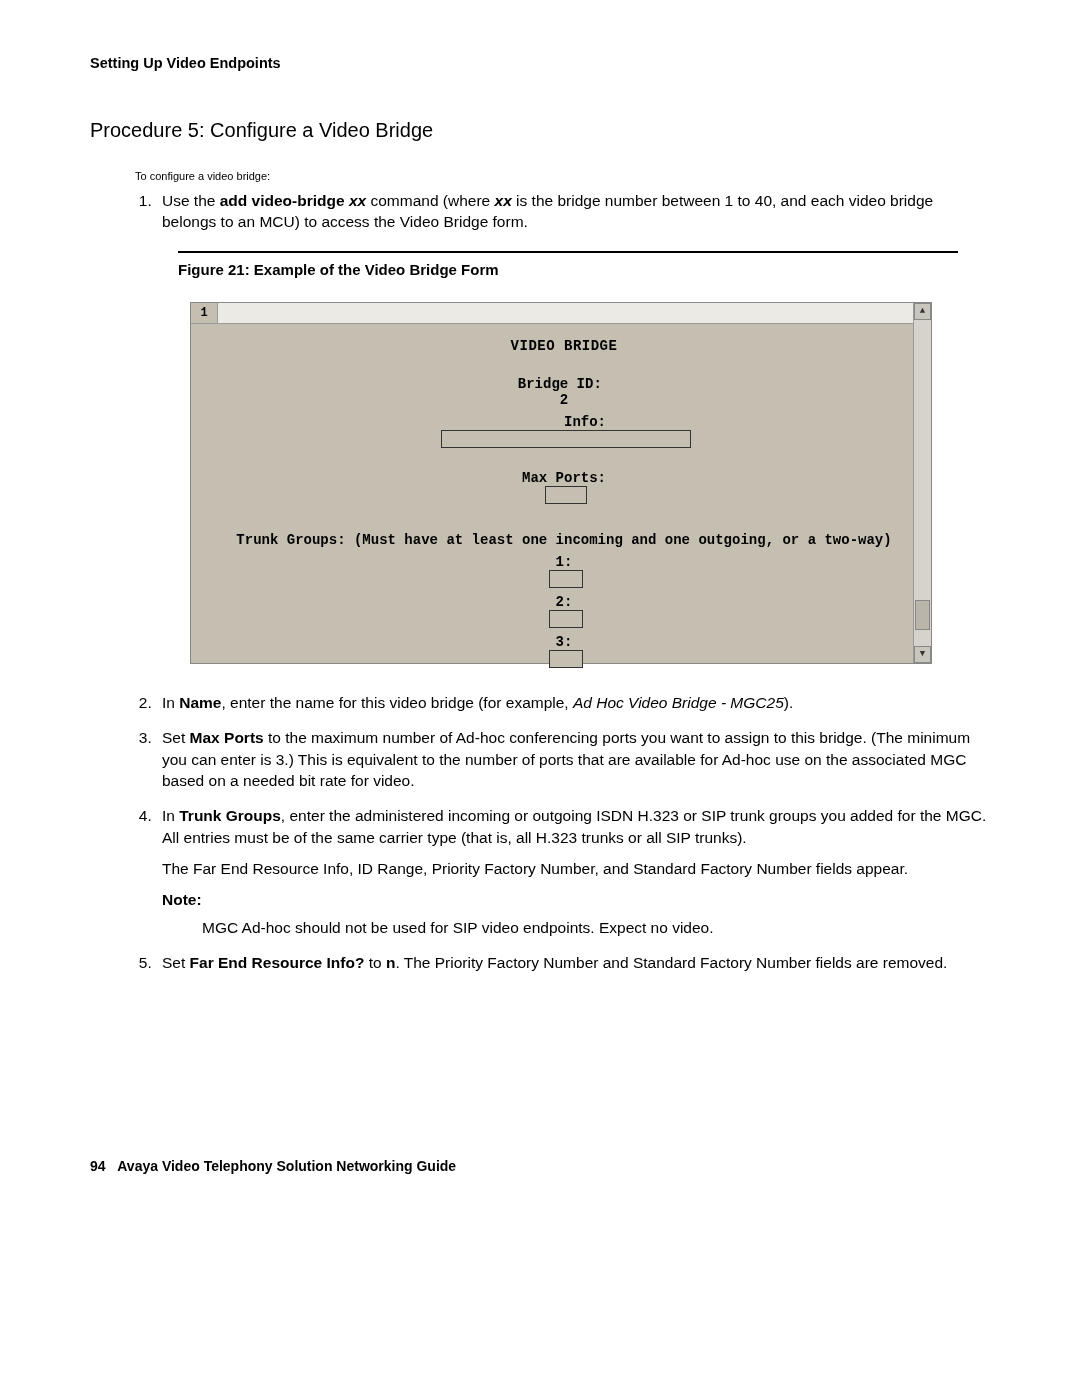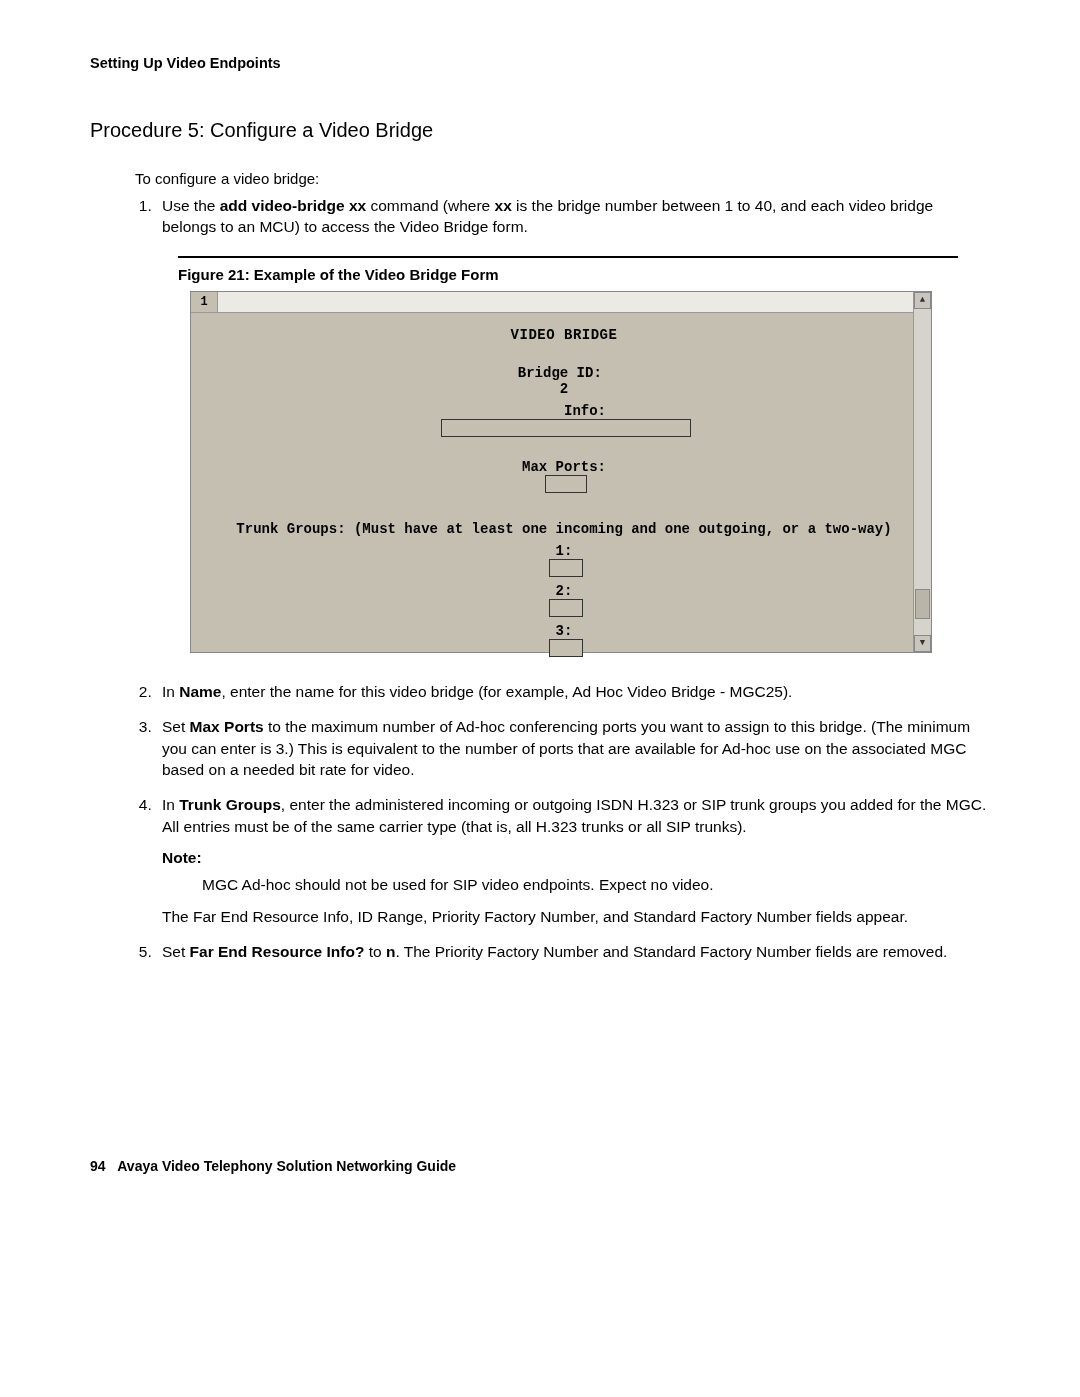--- a/index.html
+++ b/index.html
@@ -22,21 +22,21 @@
     font-size: 14.5px;
     margin-bottom: 48px;
   }
   h2.procedure-title {
     font-size: 20px;
     font-weight: normal;
     margin: 8px 0 28px 0;
   }
   .intro {
     margin-left: 45px;
-    font-size: 15px;
+    font-size: 11px;
   }
   ol.steps {
     margin: 8px 0 0 66px;
     padding: 0;
     font-size: 15.5px;
   }
   ol.steps > li {
     margin-bottom: 14px;
     padding-left: 6px;
     line-height: 1.38;
@@ -46,21 +46,21 @@
   }
   .figure-rule {
     border: none;
     border-top: 2.5px solid #000;
     margin: 18px 0 8px 88px;
     width: 780px;
   }
   .figure-caption {
     font-weight: bold;
     font-size: 15px;
-    margin: 0 0 8px 88px;
+    margin: 0 0 24px 88px;
   }
   
   .term-wrap {
     margin-left: 50px;
     width: 740px;
     height: 360px;
     border: 1px solid #888;
     position: relative;
     background: #c4bfb0;
     font-family: "Courier New", monospace;
@@ -149,21 +149,21 @@
     position: absolute;
     bottom: 55px;
     left: 90px;
     font-size: 14px;
     font-weight: bold;
   }
   .footer .page-num { display: inline; }
   .note-label { font-weight: bold; }
   .note-body { margin: 6px 0 0 40px; }
   .bold { font-weight: bold; }
-  .ital { }
+  .ital { font-style: italic; }
 </style>
 </head>
 <body>
 
 <div class="page">
 
   <div class="running-header">Setting Up Video Endpoints</div>
 
   <h2 class="procedure-title">Procedure 5: Configure a Video Bridge</h2>
 
@@ -233,25 +233,25 @@
 
   <ol class="steps" start="2" style="margin-top:28px;">
     <li>
       <span>In </span><span class="bold">Name</span><span>, enter the name for this video bridge (for example, </span><span class="ital">Ad Hoc Video Bridge - MGC25</span><span>).</span>
     </li>
     <li>
       <span>Set </span><span class="bold">Max Ports</span><span> to the maximum number of Ad-hoc conferencing ports you want to assign to this bridge. (The minimum you can enter is 3.) This is equivalent to the number of ports that are available for Ad-hoc use on the associated MGC based on a needed bit rate for video.</span>
     </li>
     <li>
       <span>In </span><span class="bold">Trunk Groups</span><span>, enter the administered incoming or outgoing ISDN H.323 or SIP trunk groups you added for the MGC. All entries must be of the same carrier type (that is, all H.323 trunks or all SIP trunks).</span>
+      <div class="subpara">The Far End Resource Info, ID Range, Priority Factory Number, and Standard Factory Number fields appear.</div>
       <div class="subpara">
         <span class="note-label">Note:</span>
         <div class="note-body">MGC Ad-hoc should not be used for SIP video endpoints. Expect no video.</div>
       </div>
-      <div class="subpara">The Far End Resource Info, ID Range, Priority Factory Number, and Standard Factory Number fields appear.</div>
     </li>
     <li>
       <span>Set </span><span class="bold">Far End Resource Info?</span><span> to </span><span class="bold">n</span><span>. The Priority Factory Number and Standard Factory Number fields are removed.</span>
     </li>
   </ol>
 
   <div class="footer">
     <span class="page-num">94</span>&nbsp;&nbsp;&nbsp;<span>Avaya Video Telephony Solution Networking Guide</span>
   </div>
 

